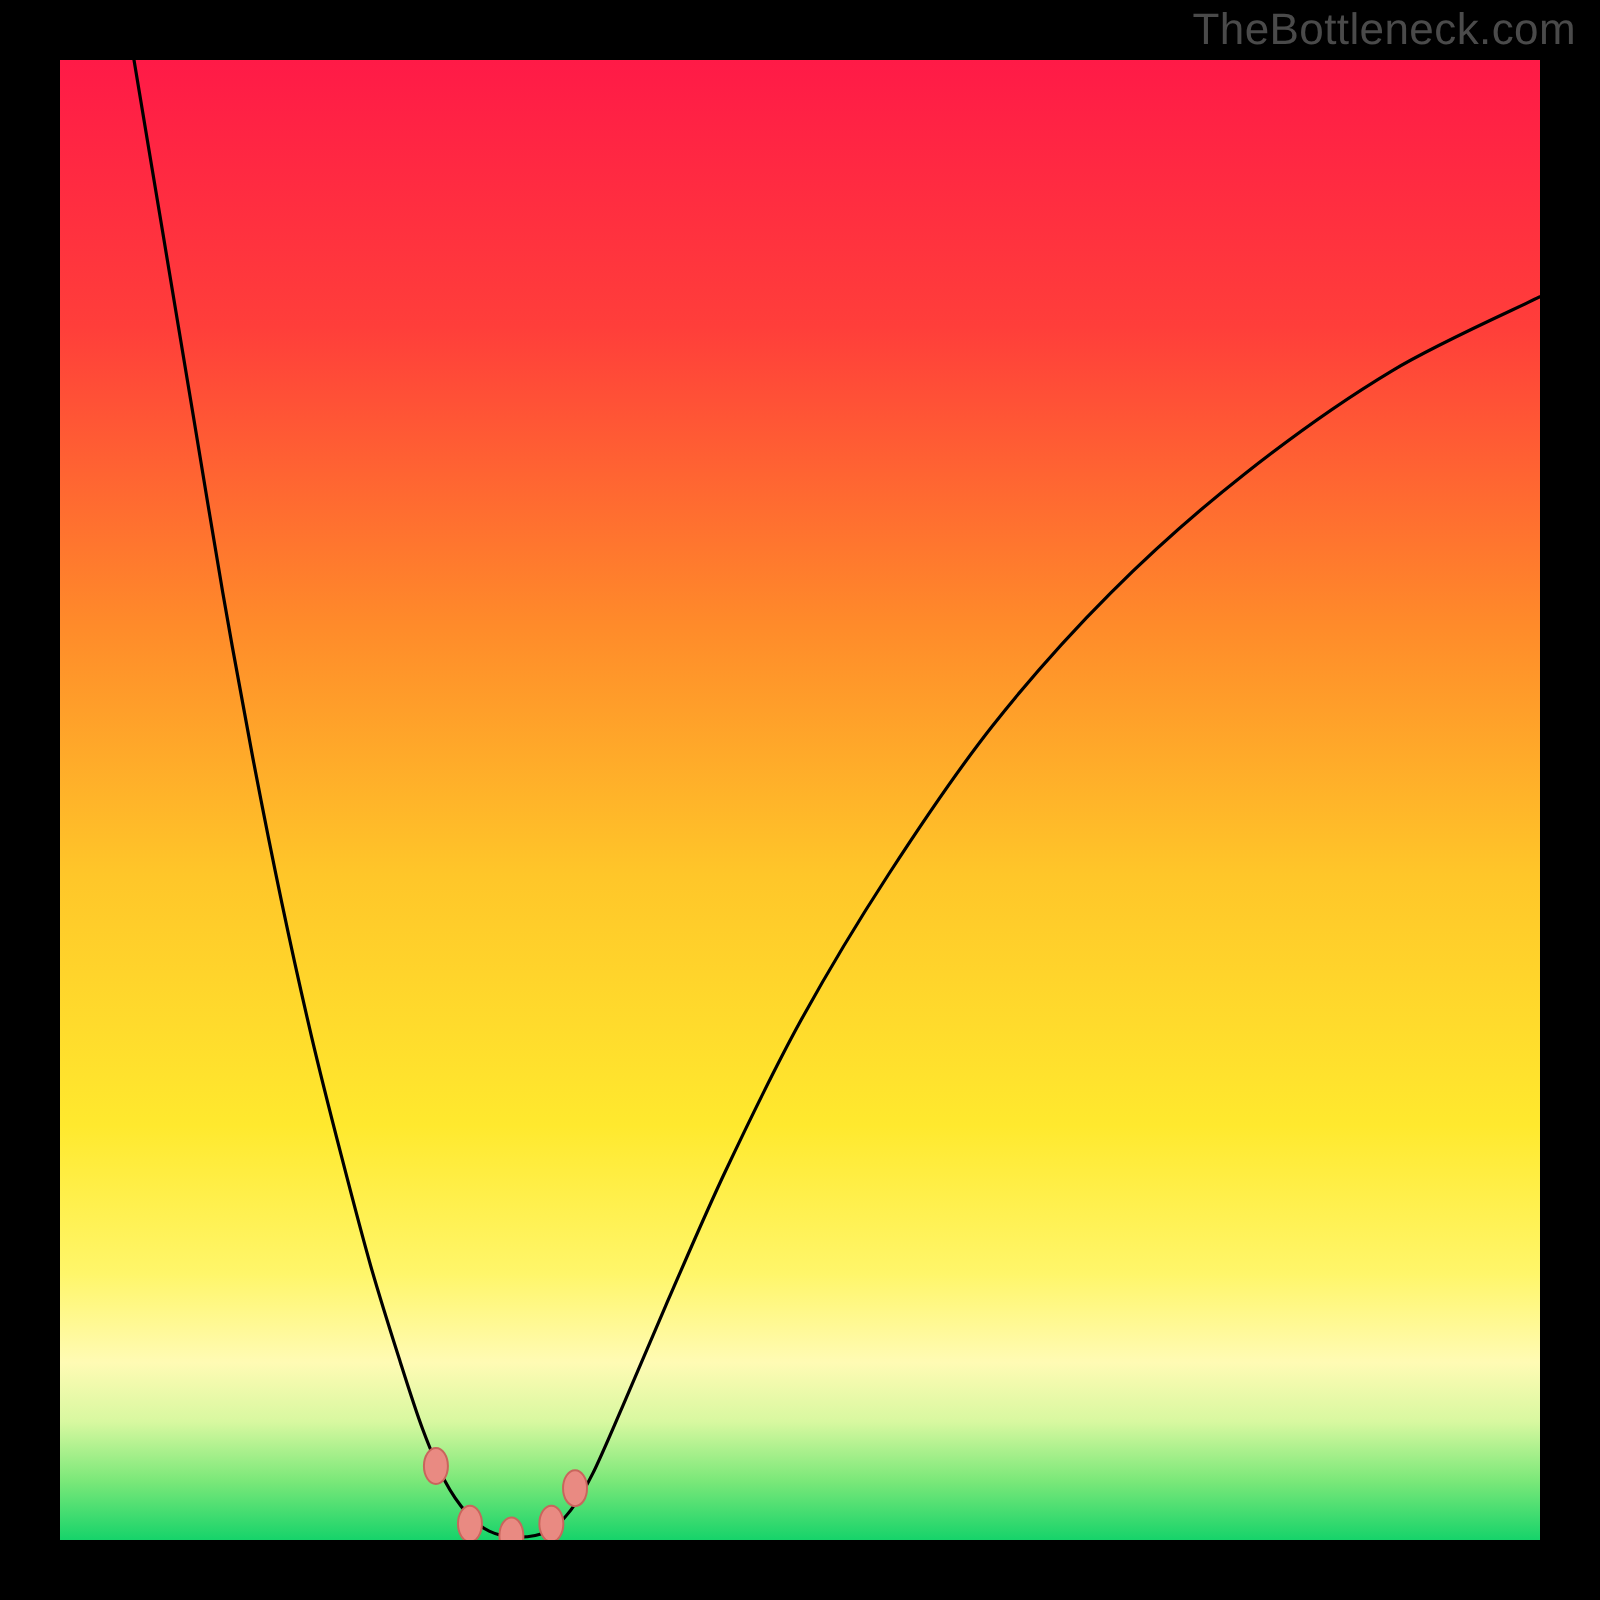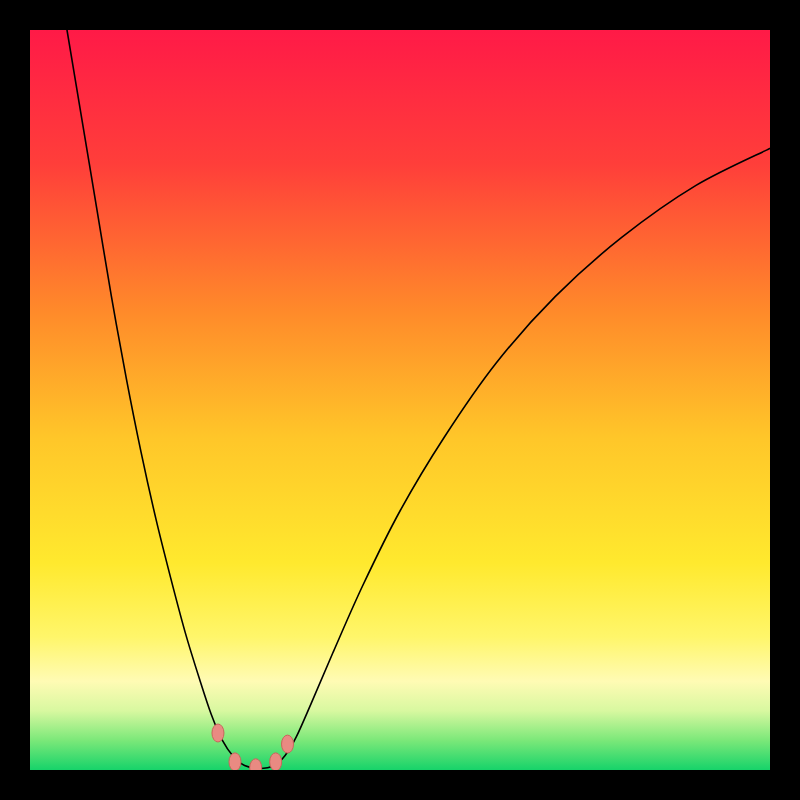--- a/index.html
+++ b/index.html
@@ -38,20 +38,21 @@
   .plot svg {
     display: block;
     width: 100%;
     height: 100%;
   }
 </style>
 </head>
 <body>
 
 <div class="frame">
+  <div class="watermark">TheBottleneck.com</div>
 
   <div class="plot">
     <svg viewBox="0 0 740 740" preserveAspectRatio="none">
       <defs>
         <linearGradient id="bg-grad" x1="0" y1="0" x2="0" y2="1">
         <stop offset="0.0%" stop-color="#ff1a47"></stop>
             <stop offset="18.0%" stop-color="#ff3e3a"></stop>
             <stop offset="38.0%" stop-color="#ff8a2a"></stop>
             <stop offset="55.0%" stop-color="#ffc629"></stop>
             <stop offset="72.0%" stop-color="#ffe92e"></stop>

